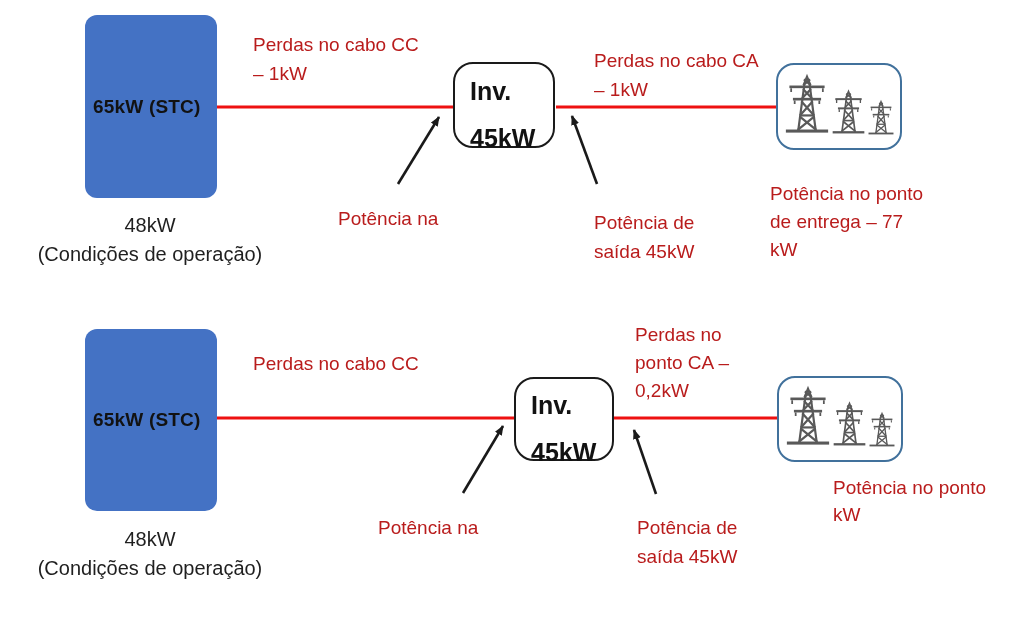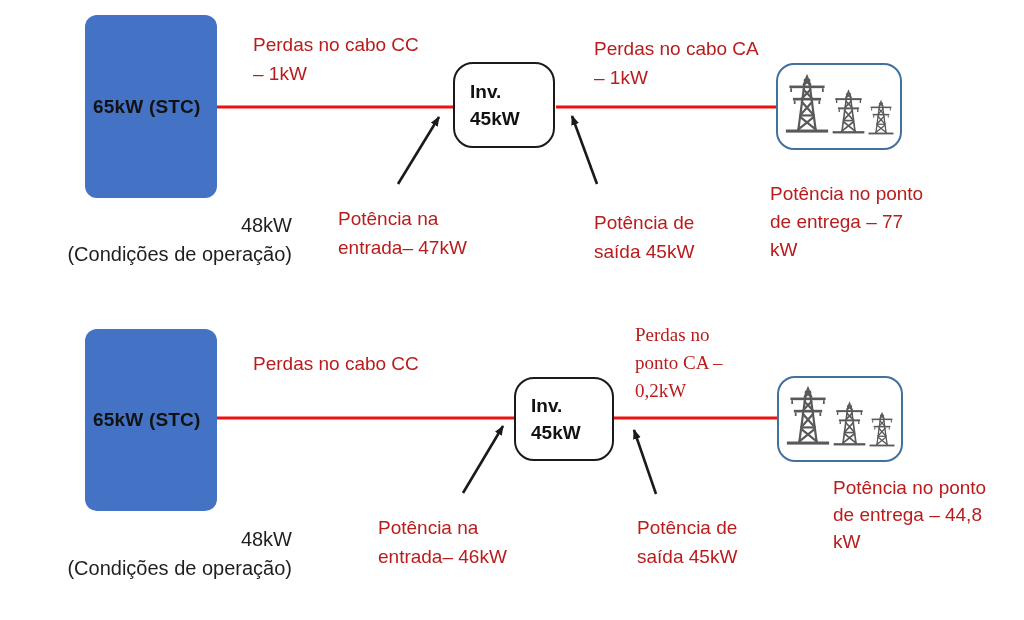--- a/index.html
+++ b/index.html
@@ -8,27 +8,27 @@
     font-family:"Liberation Sans", sans-serif;color:#1f1f1f;
   }
   #wires{position:absolute;left:0;top:0;z-index:0;}
   .abs{position:absolute;z-index:1;}
   .lbl{position:absolute;z-index:1;font-size:19px;line-height:29px;white-space:nowrap;color:#b91c1c;}
   .panel{
     background:#4472C4;border-radius:12px;display:flex;align-items:center;
     padding-left:8px;box-sizing:border-box;
   }
   .panel .panel-text{font-size:19px;font-weight:bold;color:#121212;letter-spacing:.2px;}
-  .caption{text-align:right;font-size:20px;line-height:29px;}
+  .caption{text-align:center;font-size:20px;line-height:29px;}
   .invbox{
     background:#ffffff;border:2.5px solid #1a1a1a;border-radius:20px;
     display:flex;flex-direction:column;justify-content:center;box-sizing:border-box;
     padding-left:15px;
   }
-  .invbox div{font-size:19px;font-weight:bold;line-height:27px;color:#121212;}
+  .invbox div{font-size:25px;font-weight:bold;line-height:27px;color:#121212;margin-top:20px;}
   .gridbox{
     background:#ffffff;border:2.5px solid #41719C;border-radius:18px;box-sizing:border-box;
     display:flex;align-items:flex-end;justify-content:center;gap:3px;padding-bottom:12px;
   }
 </style>
 </head>
 <body>
 
 <div id="stage">
 
@@ -83,40 +83,39 @@
   <div class="lbl" style="left:253px;top:30px;">
     <div>Perdas no cabo CC</div>
     <div>– 1kW</div>
   </div>
 
   <div class="abs invbox" style="left:453px;top:62px;width:102px;height:86px;">
     <div>Inv.</div>
     <div>45kW</div>
   </div>
 
-  <div class="lbl" style="left:594px;top:34px;">
+  <div class="lbl" style="left:594px;top:46px;">
     <div>Perdas no cabo CA</div>
     <div>– 1kW</div>
   </div>
 
   <div class="abs gridbox" style="left:776px;top:63px;width:126px;height:87px;">
     <svg width="44" height="64">
         <use href="#pylon"></use>
       </svg>
     <svg width="33" height="48">
         <use href="#pylon"></use>
       </svg>
     <svg width="26" height="37">
         <use href="#pylon"></use>
       </svg>
   </div>
 
   <div class="lbl" style="left:338px;top:204px;">
     <div>Potência na</div>
-    <div>entrada– 47kW</div>
   </div>
 
   <div class="lbl" style="left:594px;top:208px;">
     <div>Potência de</div>
     <div>saída 45kW</div>
   </div>
 
   <div class="lbl" style="left:770px;top:180px;line-height:28px;">
     <div>Potência no ponto</div>
     <div>de entrega – 77</div>
@@ -134,47 +133,45 @@
 
   <div class="lbl" style="left:253px;top:349px;">
     <div>Perdas no cabo CC</div>
   </div>
 
   <div class="abs invbox" style="left:514px;top:377px;width:100px;height:84px;">
     <div>Inv.</div>
     <div>45kW</div>
   </div>
 
-  <div class="lbl" style="left:635px;top:321px;line-height:28px;font-family:Liberation Serif, serif;">
+  <div class="lbl" style="left:635px;top:321px;line-height:28px;">
     <div>Perdas no</div>
     <div>ponto CA –</div>
     <div>0,2kW</div>
   </div>
 
   <div class="abs gridbox" style="left:777px;top:376px;width:126px;height:86px;">
     <svg width="44" height="64">
         <use href="#pylon"></use>
       </svg>
     <svg width="33" height="48">
         <use href="#pylon"></use>
       </svg>
     <svg width="26" height="37">
         <use href="#pylon"></use>
       </svg>
   </div>
 
   <div class="lbl" style="left:378px;top:513px;">
     <div>Potência na</div>
-    <div>entrada– 46kW</div>
   </div>
 
   <div class="lbl" style="left:637px;top:513px;">
     <div>Potência de</div>
     <div>saída 45kW</div>
   </div>
 
   <div class="lbl" style="left:833px;top:474px;line-height:27px;">
     <div>Potência no ponto</div>
-    <div>de entrega – 44,8</div>
     <div>kW</div>
   </div>
 
 </div>
 
 </body></html>

